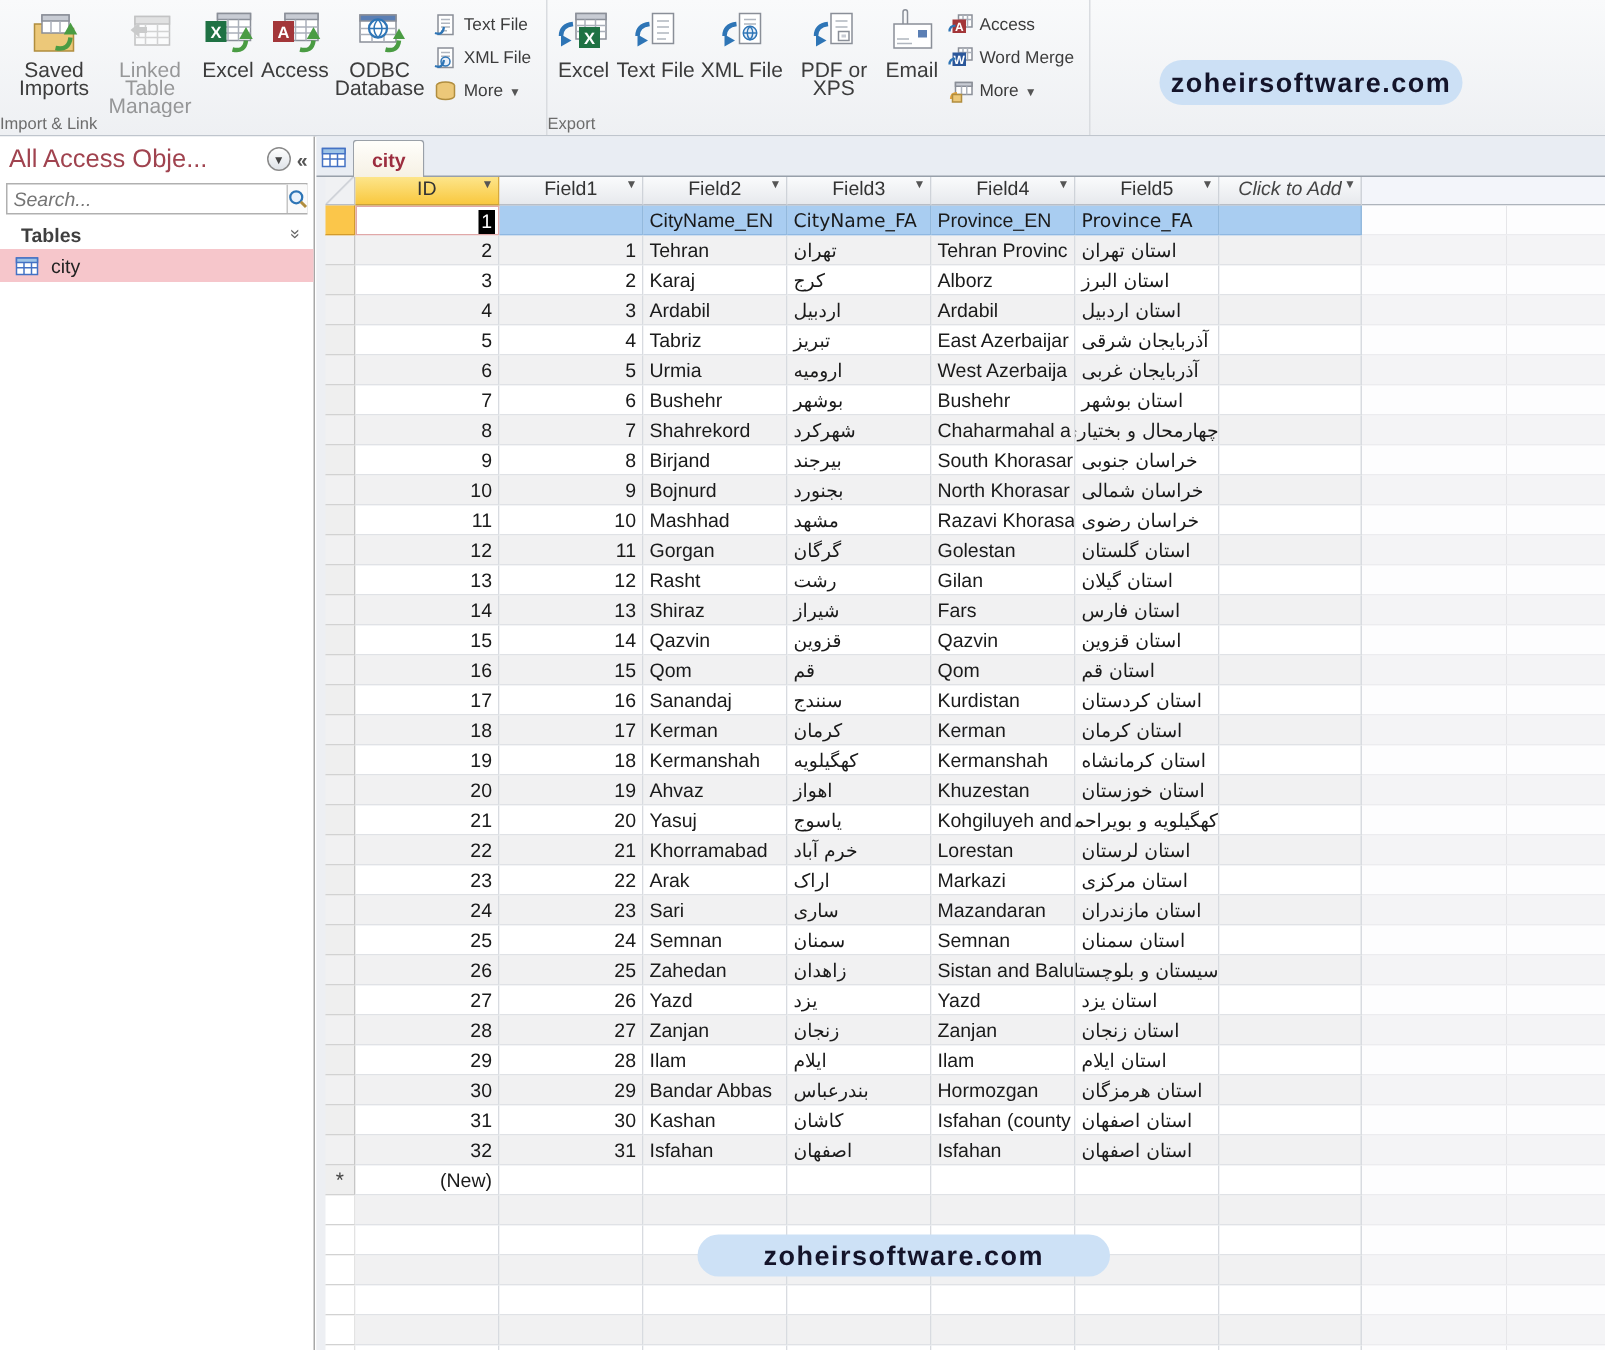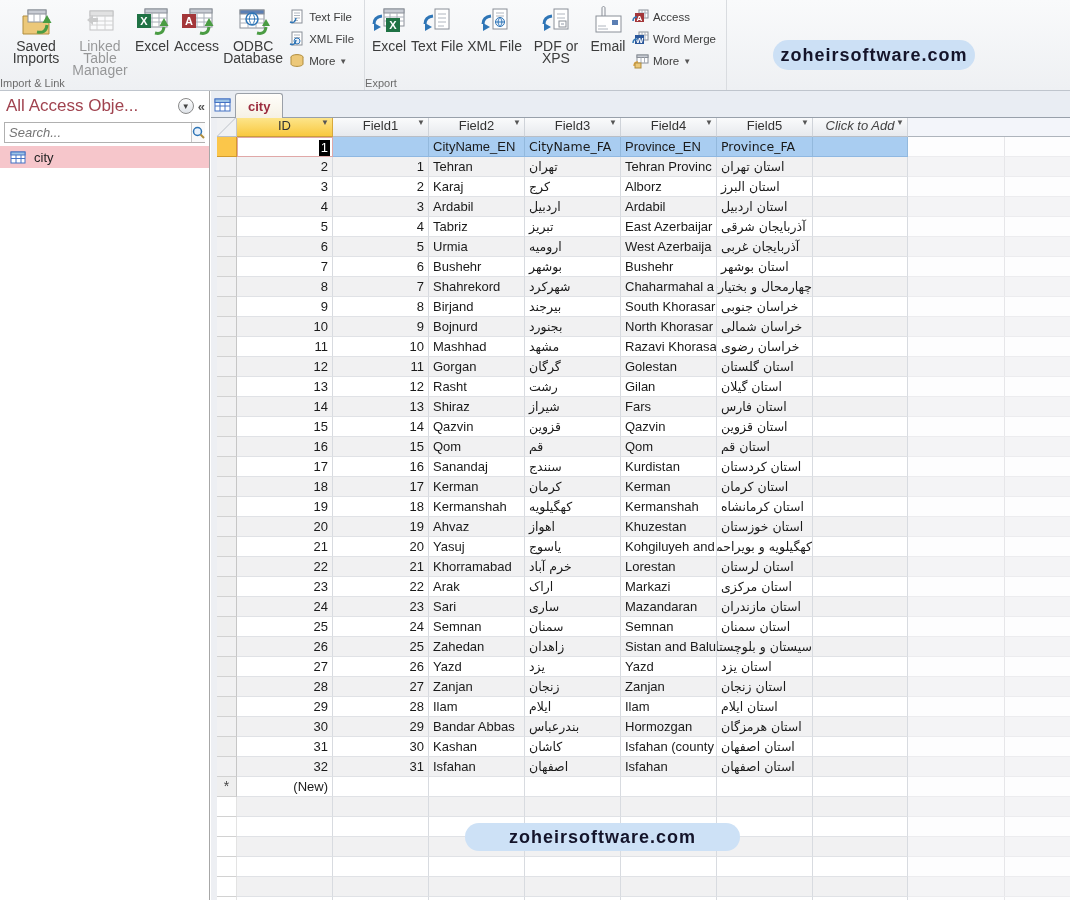--- a/index.html
+++ b/index.html
@@ -322,20 +322,24 @@
   </div>
   <div class="searchrow">
     <input type="text" placeholder="Search..." style="">
     <span class="searchbtn">
       <svg width="13" height="13">
           <circle cx="5.5" cy="5.5" r="4" fill="#eaf2fb" stroke="#2e75b6" stroke-width="1.5"></circle>
           <path d="M8.5 8.5l3.5 3.5" stroke="#b08d3e" stroke-width="2"></path>
         </svg>
     </span>
   </div>
+  <div class="navsec">
+    <span class="navsec-label">Tables</span>
+    <span class="chev-up">»</span>
+  </div>
   <div class="navitem">
     <span>
       <svg width="16" height="15">
           <rect x="1" y="2" width="14" height="11" fill="#fff" stroke="#4472c4"></rect>
           <rect x="1" y="2" width="14" height="3" fill="#9dc3e6" stroke="#4472c4"></rect>
           <path d="M6 5v8M11 5v8M1 8.5h14" stroke="#4472c4"></path>
         </svg>
     </span>
     <span class="navitem-label">city</span>
   </div>

